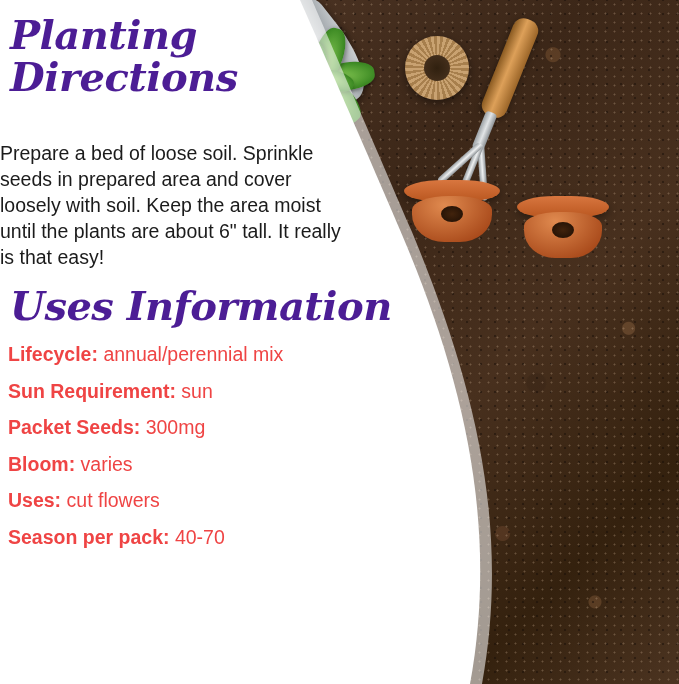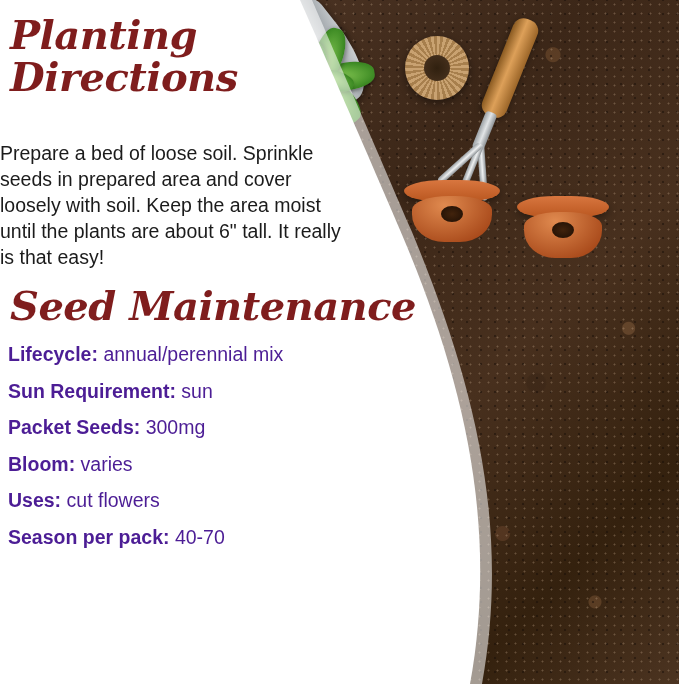--- a/index.html
+++ b/index.html
@@ -183,21 +183,21 @@
   }
 
   
   #content {
     position: absolute;
     top: 0; left: 0;
     width: 420px;
     padding: 0;
   }
   .heading {
-    color: #7f1d1d;
+    color: #4c1d95;
     font-family: "DejaVu Serif", serif;
     font-style: italic;
     font-weight: bold;
     letter-spacing: -0.5px;
   }
   #planting-heading {
     position: absolute;
     top: 14px; left: 10px;
     width: 330px;
     font-size: 40px;
@@ -221,21 +221,21 @@
   #spec-list {
     position: absolute;
     top: 345px; left: 8px;
     width: 400px;
     list-style: none;
     margin: 0; padding: 0;
   }
   #spec-list li {
     font-size: 19.5px;
     line-height: 1.0;
-    color: #4c1d95;
+    color: #ef4444;
     margin-bottom: 17px;
     white-space: nowrap;
   }
   #spec-list .k {
     font-weight: bold;
   }
   #spec-list .v {
     font-weight: normal;
   }
 </style>
@@ -303,21 +303,21 @@
 
   <div id="content">
 
     <div class="heading" id="planting-heading">
       <div>Planting</div>
       <div>Directions</div>
     </div>
 
     <p id="planting-body">Prepare a bed of loose soil. Sprinkle seeds in prepared area and cover loosely with soil. Keep the area moist until the plants are about 6" tall. It really is that easy!</p>
 
-    <div class="heading" id="seedinfo-heading">Seed Maintenance</div>
+    <div class="heading" id="seedinfo-heading">Uses Information</div>
 
     <ul id="spec-list">
       <li>
         <span class="k">Lifecycle:</span>
         <span class="v">annual/perennial mix</span>
       </li>
       <li>
         <span class="k">Sun Requirement:</span>
         <span class="v">sun</span>
       </li>

